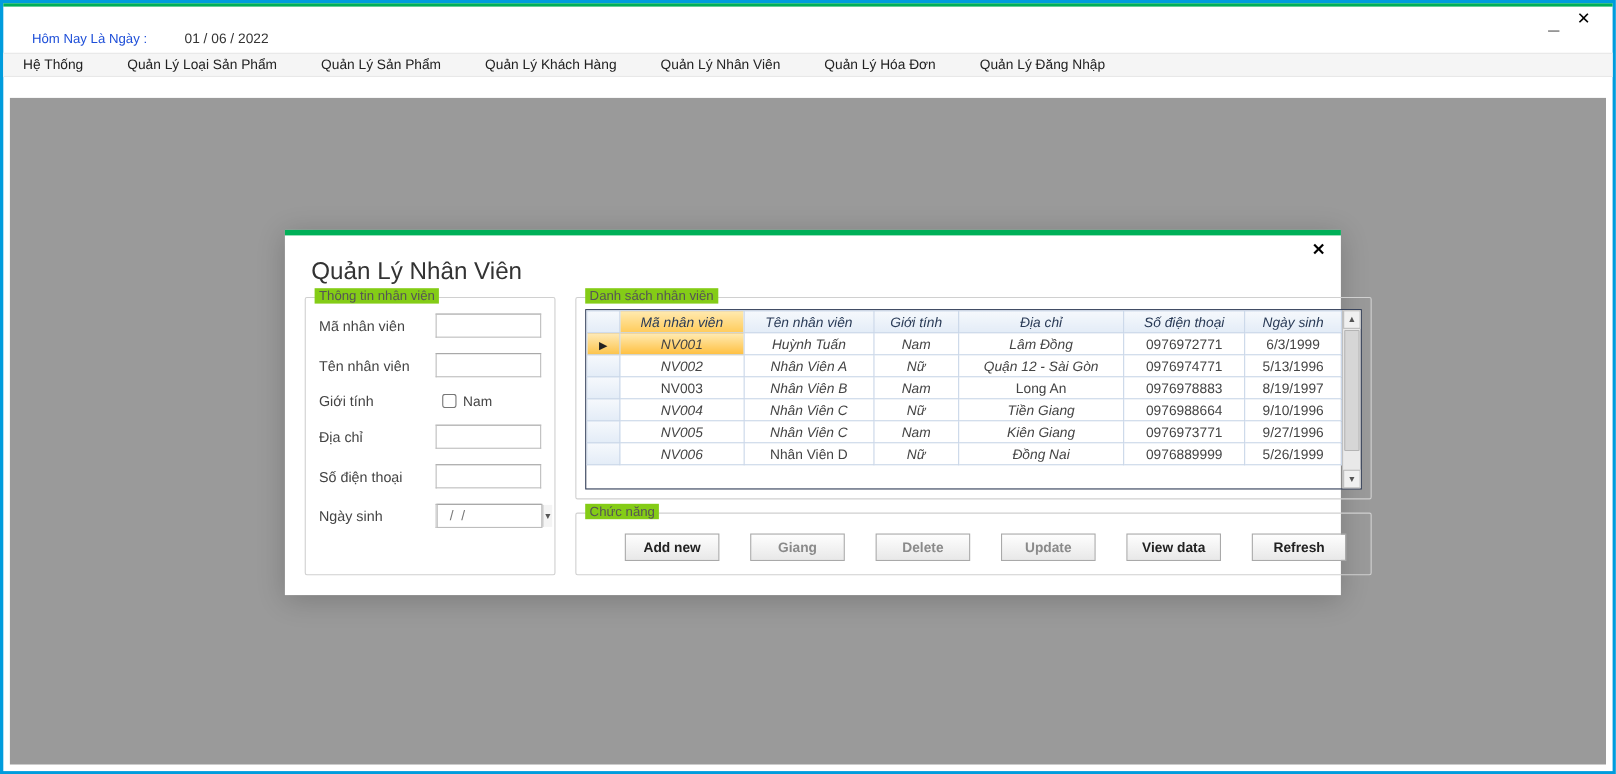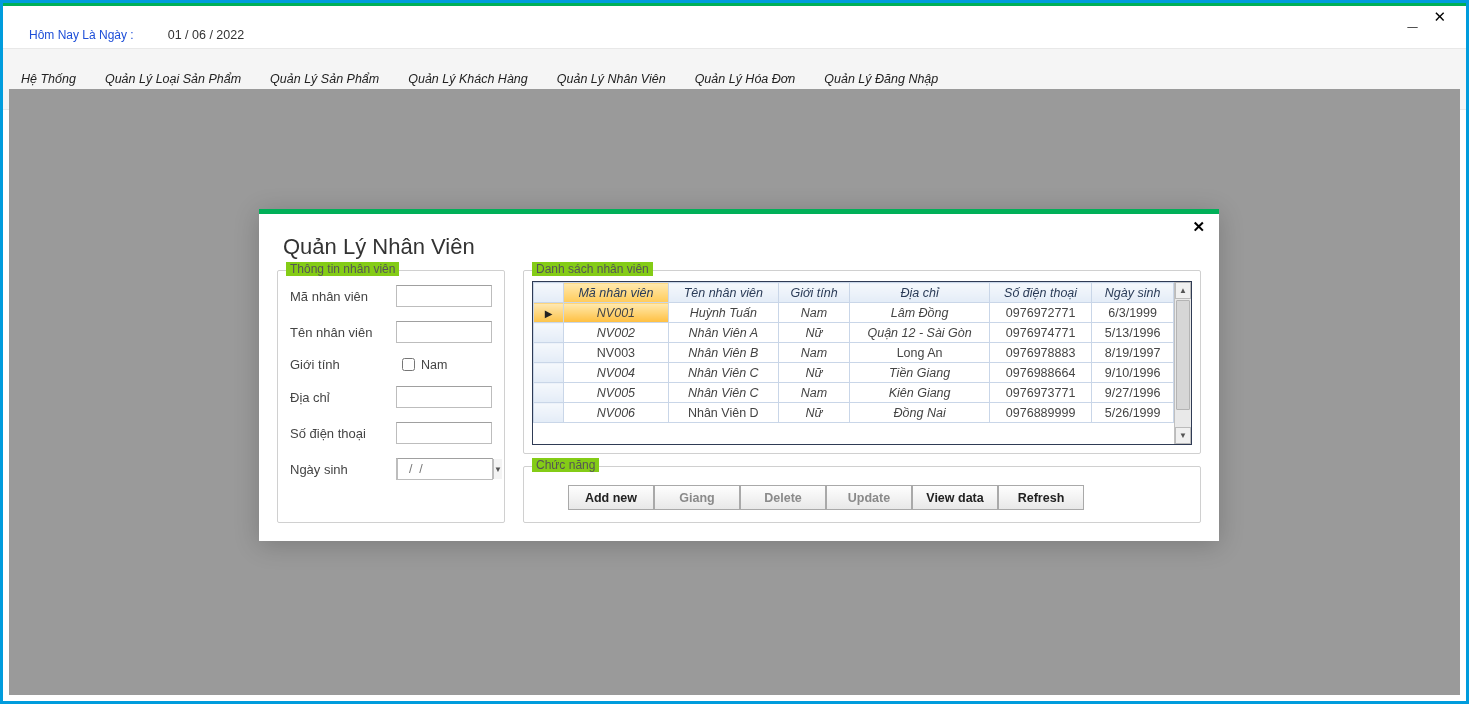--- a/index.html
+++ b/index.html
@@ -55,24 +55,23 @@
   .date-value {
     font-size: 12.5px;
     color: #333;
     margin-right: 0;
     text-align: center;
   }
   .menu-bar {
     background: #f5f5f5;
     border-top: 1px solid #e8e8e8;
     border-bottom: 1px solid #e8e8e8;
-    padding: 20px 6px;
-    display: flex;
-    gap: 5px;
-    font-style: italic;
+    padding: 0 6px;
+    display: flex;
+    gap: 16px;
   }
   .menu-item {
     font-size: 12.5px;
     color: #222;
     padding: 3px 12px;
     cursor: pointer;
   }
   .mdi-client {
     background: #9a9a9a;
     position: absolute;
@@ -215,21 +214,21 @@
     background: #f0f0f0; border: 1px solid #bbb;
     display:flex;align-items:center;justify-content:center;font-size:8px;color:#555;
   }
   .vscroll .btn.up { top: 0; }
   .vscroll .btn.down { bottom: 0; }
   .vscroll .thumb {
     position: absolute; left: 1px; right: 1px; top: 18px; height: 110px;
     background: #d6d6d6; border: 1px solid #b4b4b4; border-radius: 1px;
   }
   .func-box { }
-  .func-row { display: flex; padding: 4px 10px 0 32px; }
+  .func-row { display: flex; gap: 28px; padding: 4px 10px 0 32px; }
   .act-btn {
     width: 86px; height: 25px;
     border: 1px solid #a9a9a9;
     background: linear-gradient(#fefefe, #e8e8e8);
     font-size: 12.5px;
     font-weight: bold;
     cursor: pointer;
     color: #222;
   }
   .act-btn[disabled]{

